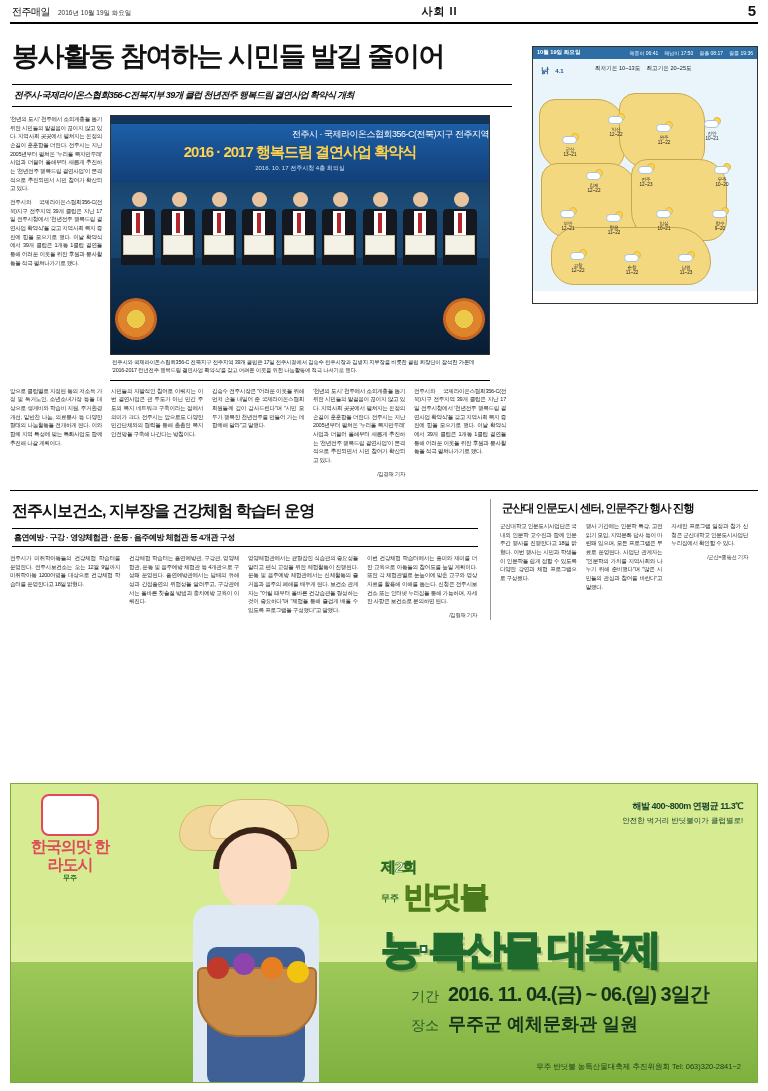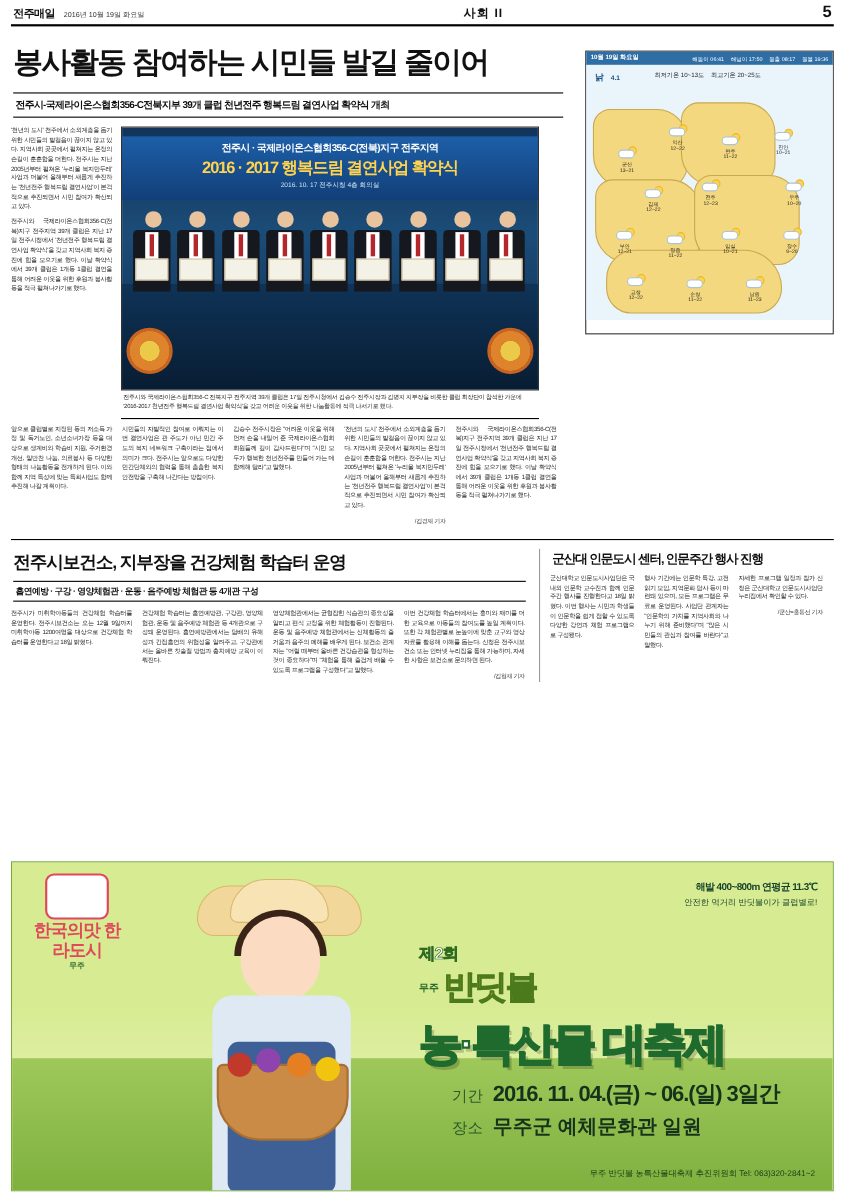--- a/index.html
+++ b/index.html
@@ -15,35 +15,36 @@
   .page { position: relative; width:768px; height:1091px; padding: 0 10px; }
 
   
   .masthead {
     display:flex; align-items:flex-end; justify-content:space-between;
     border-bottom: 2px solid #000;
     padding: 5px 2px 3px 2px;
     height: 24px;
   }
   .mh-left { display:flex; align-items:baseline; gap:8px; }
-  .mh-title { font-size: 10px; font-weight:bold; letter-spacing:-0.5px; }
+  .mh-title { font-size: 10px; font-weight:normal; letter-spacing:-0.5px; }
   .mh-date { font-size: 6.5px; color:#333; }
   .mh-center { font-size: 11px; font-weight:bold; letter-spacing:1px; }
   .mh-page { font-size: 15px; font-weight:bold; }
 
   
   .headline {
     font-size: 27px; font-weight: bold; letter-spacing:-1.5px;
     margin: 14px 0 10px 2px;
   }
   .subhead {
     font-size: 9px; font-weight:bold; letter-spacing:-0.6px;
     border-top:1px solid #000; border-bottom:1px solid #000;
     padding: 4px 2px; margin: 0 2px 8px 2px;
     width: 500px;
+    font-style: italic;
   }
 
   
   .top-area { display:flex; gap:8px; }
   .col-text-narrow {
     width: 92px; font-size: 5.6px; line-height:1.55; text-align:justify;
     letter-spacing:-0.3px; color:#1b1b1b;
   }
   .col-text-narrow p { margin: 0 0 5px 0; }
 
@@ -52,21 +53,21 @@
     width: 380px; height: 240px;
     position:relative; overflow:hidden;
     background: linear-gradient(#12345a,#1b4c78 40%,#0d2d4d);
     border:1px solid #333;
   }
   .ph-banner {
     position:absolute; left:0; right:0; top:8px; height:58px;
     background: linear-gradient(#1d5fa8,#123f78);
     color:#fff; text-align:center; padding-top:4px;
   }
-  .ph-b1 { font-size:9px; font-weight:bold; letter-spacing:-0.5px; }
+  .ph-b1 { font-size:9px; font-weight:normal; letter-spacing:-0.5px;text-align:right; }
   .ph-b2 { font-size:15px; font-weight:bold; color:#ffd34d; letter-spacing:-1px; margin-top:2px;}
   .ph-b3 { font-size:6px; color:#cfe3f5; margin-top:2px;}
   .ph-stage {
     position:absolute; left:0; right:0; bottom:0; height:96px;
     background: linear-gradient(#0f3357,#081d33);
   }
   .ph-people { position:absolute; left:10px; right:10px; top:76px; height:120px; display:flex; justify-content:space-between; }
   .person { width:36px; }
   .p-head { width:15px;height:15px;border-radius:50%;background:#e8c39e;margin:0 auto; }
   .p-body { width:34px;height:56px;background:#15181f;margin-top:2px;border-radius:4px 4px 0 0; position:relative;}

